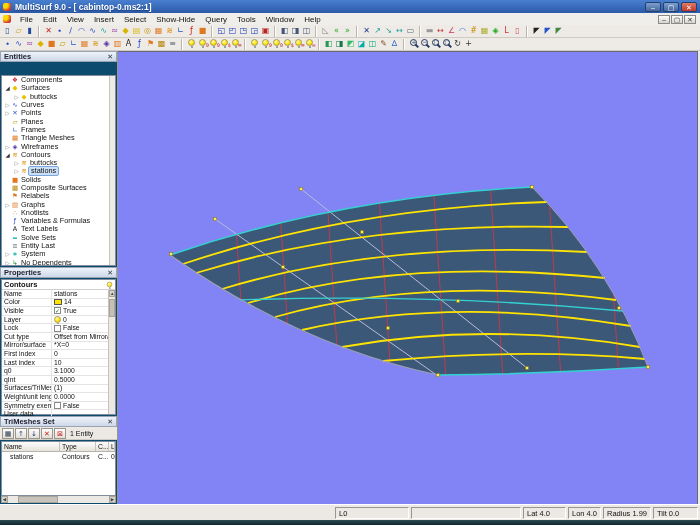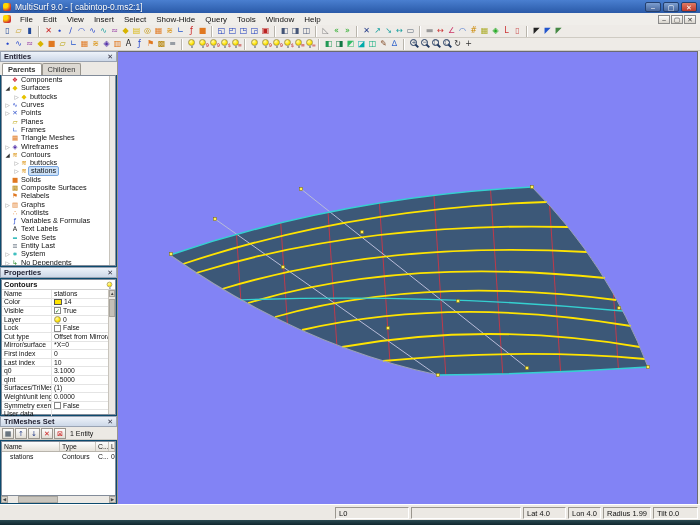--- a/index.html
+++ b/index.html
@@ -3,21 +3,21 @@
 <meta charset="utf-8">
 <style>
   *{margin:0;padding:0;box-sizing:border-box;}
   html,body{width:700px;height:525px;overflow:hidden;}
   body{font-family:"Liberation Sans","DejaVu Sans",sans-serif;font-size:8px;color:#111;background:#ece9e4;position:relative;}
   .abs{position:absolute;}
 
   
   #titlebar{left:0;top:0;width:700px;height:13px;background:linear-gradient(#4a7fd0,#2a5aa8);color:#fff;display:flex;align-items:center;padding:0 3px;}
   #app-logo{width:8px;height:8px;border-radius:2px;background:radial-gradient(circle at 30% 30%,#ffd700 30%,#d03030 72%);margin-right:4px;flex:0 0 auto;}
-  #title-text{font-size:8.5px;font-weight:normal;text-shadow:0 1px 1px #1a3c78;white-space:nowrap;}
+  #title-text{font-size:8.5px;font-weight:bold;text-shadow:0 1px 1px #1a3c78;white-space:nowrap;}
   #win-controls{margin-left:auto;display:flex;gap:2px;}
   .wbtn{width:16px;height:10px;font-size:7px;line-height:9px;text-align:center;color:#fff;background:linear-gradient(#7d9fd0,#48679c);border:1px solid #24406e;border-radius:2px;}
   .wbtn.close{background:linear-gradient(#e07a64,#c0392b);}
 
   
   #menubar{left:0;top:13px;width:700px;height:12px;background:#f0eeea;border-bottom:1px solid #d8d4cc;display:flex;align-items:center;padding:6px 2px;}
   #mdi-logo{width:8px;height:8px;border-radius:2px;background:radial-gradient(circle at 30% 30%,#ffd700 30%,#d03030 72%);margin:0 4px 0 1px;flex:0 0 auto;}
   .menu-item{padding:0 5px;font-size:8px;line-height:11px;color:#111;}
   #mdi-controls{margin-left:auto;display:flex;gap:1px;padding-right:2px;}
   .mdibtn{width:12px;height:9px;font-size:6.5px;line-height:8px;text-align:center;background:linear-gradient(#fdfdfd,#d8d4cc);border:1px solid #8a8a8a;color:#333;}
@@ -210,24 +210,20 @@
     <span class="tico"><span class="mag"><span class="mk">○</span></span></span>
     <span class="tico" style="color: rgb(51, 51, 51);">↻</span>
     <span class="tico" style="color: rgb(51, 51, 51);">+</span>
   </div>
 
 <div class="abs panel" id="entities">
   <div class="ptitle">
     <span>Entities</span>
     <span class="px">✕</span>
   </div>
-  <div id="tabs">
-      <span class="tab active">Parents</span>
-      <span class="tab">Children</span>
-    </div>
   <div id="tree">
     <div class="trow" style="padding-left: 2px;">
         <span class="arrow"></span>
         <span class="ticon" style="color: rgb(204, 34, 51);">❖</span>
         <span class="tlabel">Components</span>
       </div>
       <div class="trow" style="padding-left: 2px;">
         <span class="arrow exp">◢</span>
         <span class="ticon" style="color: rgb(230, 194, 0);">◆</span>
         <span class="tlabel">Surfaces</span>

